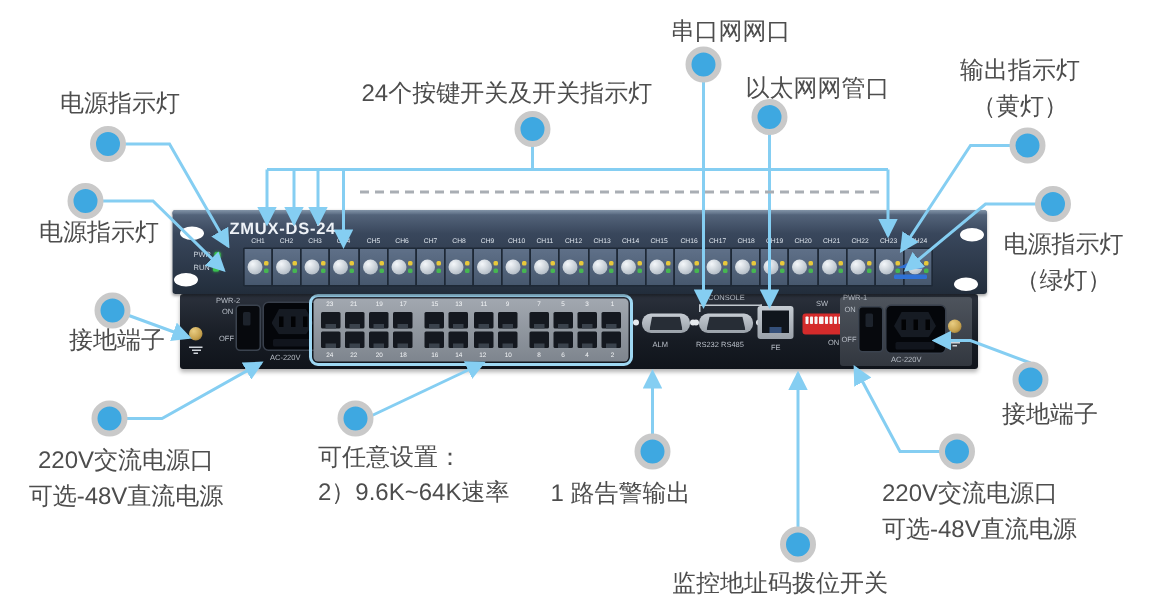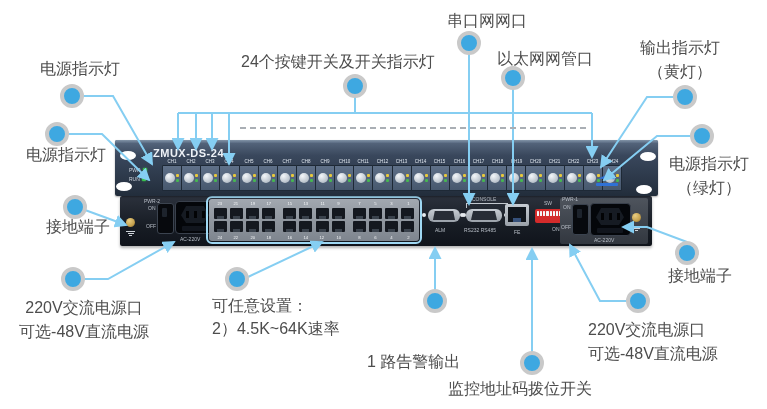--- a/index.html
+++ b/index.html
@@ -568,24 +568,24 @@
   </div>
   <div class="lbl" style="left:668px;top:266px;">接地端子</div>
 
   <div class="lbl center" style="left:4px;top:296px;width:160px;">
     <span class="ln">220V交流电源口</span>
     <span class="ln">可选-48V直流电源</span>
   </div>
 
   <div class="lbl radar" style="left:212px;top:294px;">
     <span class="ln">可任意设置：</span>
-    <span class="ln">2）4.5K~64K速率</span>
-  </div>
-
-  <div class="lbl" style="left:367px;top:319px;margin-top:33px;">1 路告警输出</div>
+    <span class="ln">2）9.6K~64K速率</span>
+  </div>
+
+  <div class="lbl" style="left:367px;top:319px;">1 路告警输出</div>
   <div class="lbl" style="left:448px;top:379px;">监控地址码拨位开关</div>
 
   <div class="lbl center" style="left:588px;top:318px;width:112px;">
     <span class="ln">220V交流电源口</span>
     <span class="ln">可选-48V直流电源</span>
   </div>
 
 </div>
 
 </body></html>

